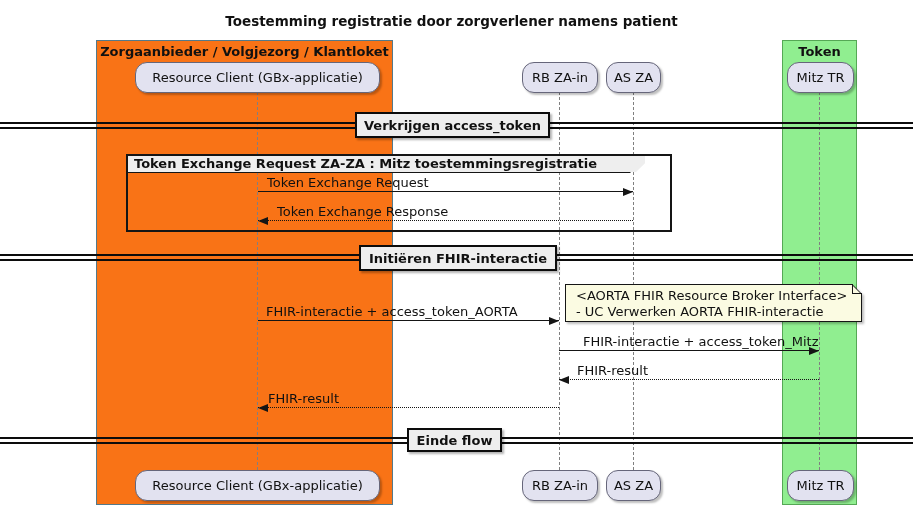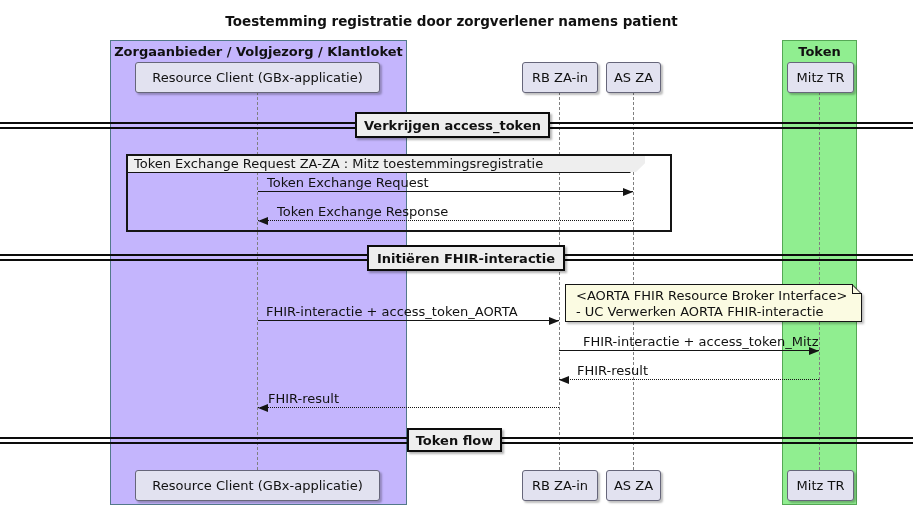--- a/index.html
+++ b/index.html
@@ -13,36 +13,36 @@
            font-weight:bold; font-size:13.5px; }
   
   .gbox { position:absolute; top:40px; height:463px; z-index:0; }
   .gbox-header { position:absolute; top:3px; left:0; right:0; text-align:center;
                  font-weight:bold; white-space:nowrap; }
   
   .lifeline { position:absolute; top:92px; height:378px; width:0;
               border-left:1px dashed #808080; z-index:1; }
   
   .pbox { position:absolute; height:29px; background:#E2E2F0; border:1px solid #66667a;
-          border-radius:3px; display:flex; align-items:center; justify-content:center;
+          border-radius:12px; display:flex; align-items:center; justify-content:center;
           box-shadow:2px 2px 2px rgba(0,0,0,0.25); z-index:4; white-space:nowrap; }
   
   .divline { position:absolute; left:0; width:913px; height:3px;
              border-top:2px solid #0c0c0c; border-bottom:2px solid #0c0c0c; z-index:2; }
   .divlabel { position:absolute; background:#EEEEEE; border:2px solid #0c0c0c;
               font-weight:bold; display:flex; align-items:center; justify-content:center;
               box-shadow:2px 2px 2px rgba(0,0,0,0.3); z-index:5; white-space:nowrap; }
   
   .frame { position:absolute; left:126px; top:154px; width:542px; height:74px;
            border:2px solid #151515; z-index:3; }
   .frame-head-bg { position:absolute; left:-2px; top:-2px; width:514px; height:19px;
            background:#151515;
            clip-path:polygon(0 0,100% 0,100% 48%,calc(100% - 10px) 100%,0 100%); }
   .frame-head { position:absolute; left:0; top:0; width:511px; height:16px;
-           background:#EEEEEE; padding-left:6px; font-weight:normal; line-height:16px;
+           background:#EEEEEE; padding-left:6px; font-weight:bold; line-height:16px;
            clip-path:polygon(0 0,100% 0,100% 45%,calc(100% - 9px) 100%,0 100%);
            white-space:nowrap; }
   
   .msg-label { position:absolute; white-space:nowrap; z-index:4;text-align:center; }
   .msg-line  { position:absolute; height:0; border-top:1px solid #151515; z-index:4; }
   .msg-line.dotted { border-top:1px dotted #151515; }
   .arrow-r { position:absolute; width:0; height:0; border-top:4px solid transparent;
              border-bottom:4px solid transparent; border-left:10px solid #151515; z-index:4; }
   .arrow-l { position:absolute; width:0; height:0; border-top:4px solid transparent;
              border-bottom:4px solid transparent; border-right:10px solid #151515; z-index:4; }
@@ -56,21 +56,21 @@
              border-left:1px solid #151515; border-bottom:1px solid #151515; }
   .note-text { position:absolute; left:11px; top:0; right:12px; z-index:1; white-space:nowrap; }
 </style>
 </head>
 <body>
 
 <div id="canvas">
 
   <div class="title">Toestemming registratie door zorgverlener namens patient</div>
 
-  <div class="gbox" style="left: 110px; width: 295px; background-color: #c4b5fd; border: 1px solid rgb(83, 121, 138);">
+  <div class="gbox" style="left: 96px; width: 295px; background-color: #f97316; border: 1px solid rgb(83, 121, 138);">
     <div class="gbox-header">Zorgaanbieder / Volgjezorg / Klantloket</div>
   </div>
   <div class="gbox" style="left: 782px; width: 73px; background-color: rgb(144, 238, 144); border: 1px solid rgb(85, 168, 85);">
     <div class="gbox-header">Token</div>
   </div>
 
   <div class="lifeline" style="left:257px;"></div>
   <div class="lifeline" style="left:559px;"></div>
   <div class="lifeline" style="left:633px;"></div>
   <div class="lifeline" style="left:819px;"></div>
@@ -100,21 +100,21 @@
 
   <div class="msg-label" style="left:267px; top:175px;">Token Exchange Request</div>
   <div class="msg-line" style="left:258px; top:191px; width:375px;"></div>
   <div class="arrow-r" style="left:623px; top:188px;"></div>
 
   <div class="msg-label" style="left:277px; top:204px;">Token Exchange Response</div>
   <div class="msg-line dotted" style="left:258px; top:220px; width:375px;"></div>
   <div class="arrow-l" style="left:258px; top:217px;"></div>
 
   <div class="divline" style="top:254px;"></div>
-  <div class="divlabel" style="left:367px; top:245px; width:194px; height:22px;">
+  <div class="divlabel" style="left:359px; top:245px; width:194px; height:22px;">
     <span>Initiëren FHIR-interactie</span>
   </div>
 
 
   <div class="note" style="left:565px; top:284px; width:297px; height:38px;">
     <div class="note-bg"></div>
     <div class="note-fill"></div>
     <div class="note-fold"></div>
     <div class="note-text" style="top:4px; line-height:16px;">
       <div>&lt;AORTA FHIR Resource Broker Interface&gt;</div>
@@ -133,21 +133,21 @@
   <div class="msg-label" style="left:577px; top:363px;">FHIR-result</div>
   <div class="msg-line dotted" style="left:559px; top:379px; width:260px;"></div>
   <div class="arrow-l" style="left:559px; top:376px;"></div>
 
   <div class="msg-label" style="left:268px; top:391px;">FHIR-result</div>
   <div class="msg-line dotted" style="left:258px; top:407px; width:301px;"></div>
   <div class="arrow-l" style="left:258px; top:404px;"></div>
 
   <div class="divline" style="top:437px;"></div>
   <div class="divlabel" style="left:407px; top:428px; width:91px; height:20px;">
-    <span>Token flow</span>
+    <span>Einde flow</span>
   </div>
 
   <div class="pbox" style="left:135px; top:470px; width:243px;">
     <span>Resource Client (GBx-applicatie)</span>
   </div>
   <div class="pbox" style="left:522px; top:470px; width:74px;">
     <span>RB ZA-in</span>
   </div>
   <div class="pbox" style="left:606px; top:470px; width:53px;">
     <span>AS ZA</span>

